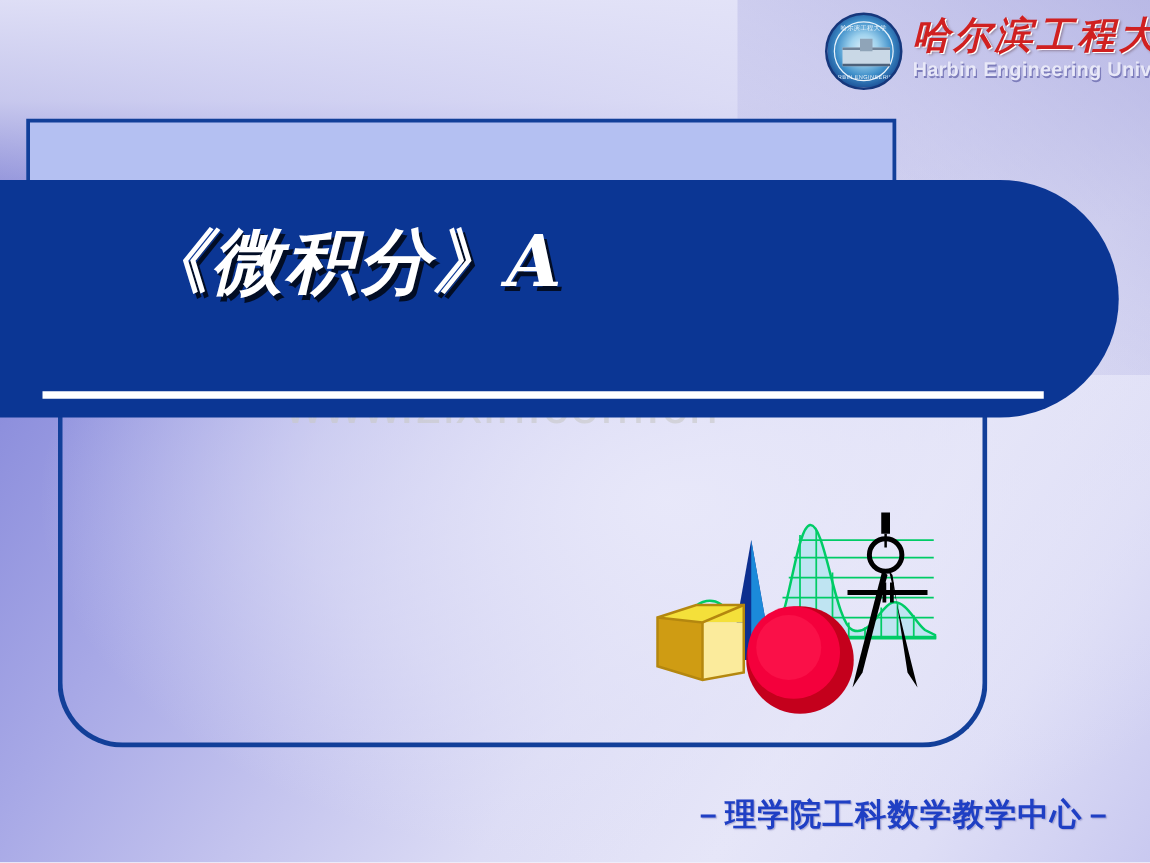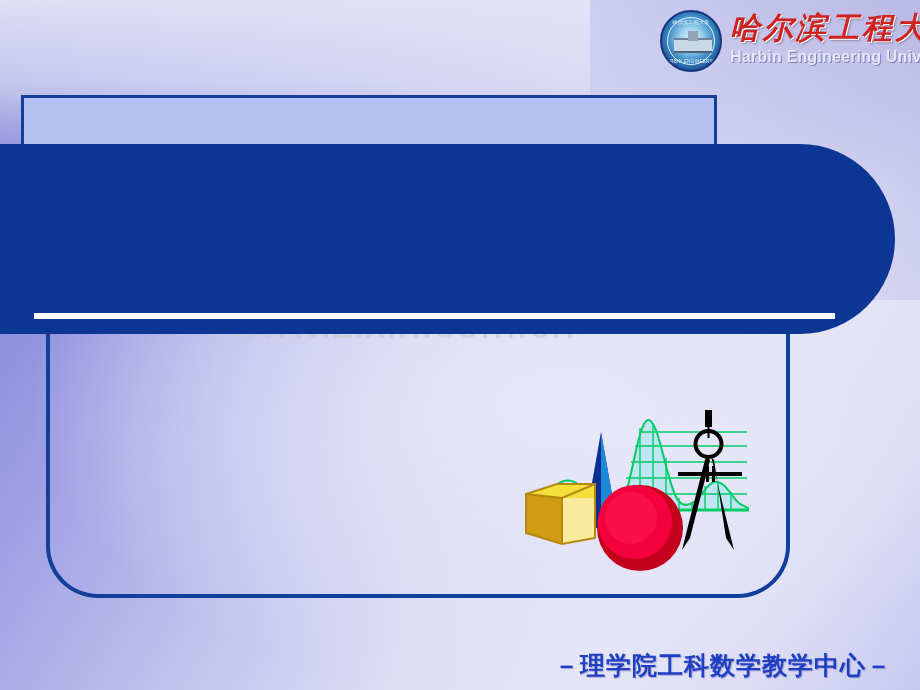--- a/index.html
+++ b/index.html
@@ -208,21 +208,21 @@
     left: 500px;
     top: 398px;
     width: 280px;
     height: 190px;
   }
 
   
   .footer {
     position: absolute;
     right: 28px;
-    bottom: 8px;
+    bottom: 22px;
     font-family: "DejaVu Sans", "Liberation Sans", sans-serif;
     font-size: 25px;
     font-weight: bold;
     color: #1f3fc4;
     letter-spacing: 1px;
     white-space: nowrap;
     text-shadow: 1px 1px 1px rgba(120,120,180,.55);
   }
 </style>
 </head>
@@ -248,20 +248,21 @@
   </div>
 
   <div class="upper-rect"></div>
 
   <div class="lower-frame"></div>
 
   <div class="watermark">www.zixin.com.cn</div>
 
   <div class="banner"></div>
   <div class="banner-underline"></div>
+  <div class="banner-title">《微积分》A</div>
 
   <div class="clipart">
     <svg width="280" height="190" viewBox="0 0 280 190" xmlns="http://www.w3.org/2000/svg">
 
       <g>
         <path d="M115 112 C 130 112 136 24 148 22 C 160 20 168 100 182 106 C 196 112 205 86 214 84 C 225 82 232 100 240 106 L 248 110 L 248 112 Z" fill="#bfe4f2" stroke="#00cc66" stroke-width="2"></path>
         <g stroke="#00cc66" stroke-width="1.4" fill="none">
           <path d="M118 96 L 247 96"></path>
           <path d="M126 80 L 247 80"></path>
           <path d="M131 64 L 247 64"></path>

